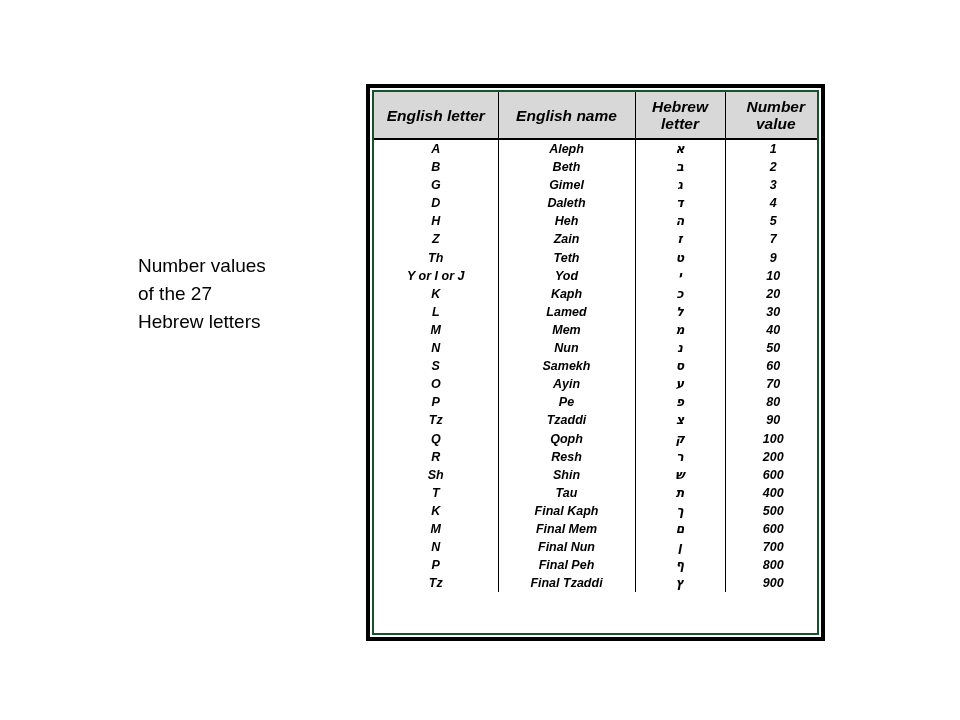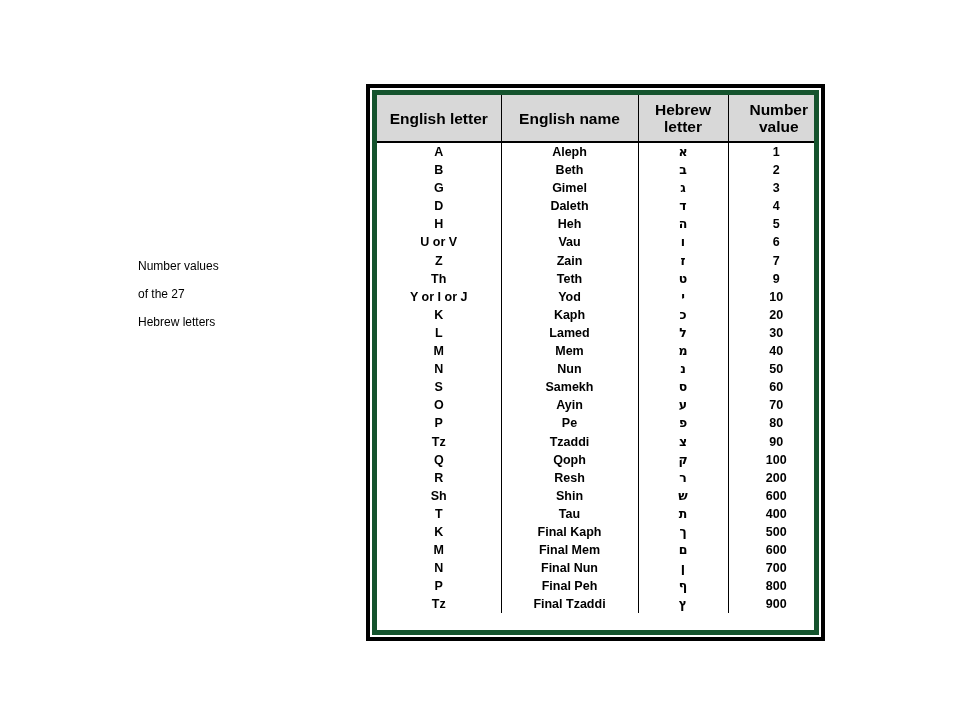--- a/index.html
+++ b/index.html
@@ -15,21 +15,21 @@
     font-family: "Liberation Sans", sans-serif;
     color: #000000;
   }
 
   
   #caption {
     position: absolute;
     left: 138px;
     top: 252px;
     width: 220px;
-    font-size: 12px;
+    font-size: 19px;
     font-weight: 400;
     line-height: 28px;
     color: #000000;
     white-space: pre-line;
   }
 
   
   #table-frame {
     position: absolute;
     left: 366px;
@@ -38,23 +38,24 @@
     height: 557px;
     box-sizing: border-box;
     border: 4px solid #000000;
     background: #ffffff;
     padding: 2px;
   }
   #table-inner {
     box-sizing: border-box;
     width: 100%;
     height: 100%;
-    border: 5px solid #14532d;
+    border: 2px solid #14532d;
     background: #ffffff;
     overflow: hidden;
+    font-style: italic;
   }
 
   table.gematria {
     border-collapse: collapse;
     width: 100%;
     table-layout: fixed;
   }
 
   
   table.gematria thead th {
@@ -148,26 +149,20 @@
             <td class="heb">ד</td>
             <td>4</td>
           </tr>
           <tr>
             <td>H</td>
             <td>Heh</td>
             <td class="heb">ה</td>
             <td>5</td>
           </tr>
           <tr>
-            <td>U or V</td>
-            <td>Vau</td>
-            <td class="heb">ו</td>
-            <td>6</td>
-          </tr>
-          <tr>
             <td>Z</td>
             <td>Zain</td>
             <td class="heb">ז</td>
             <td>7</td>
           </tr>
           <tr>
             <td>Th</td>
             <td>Teth</td>
             <td class="heb">ט</td>
             <td>9</td>

